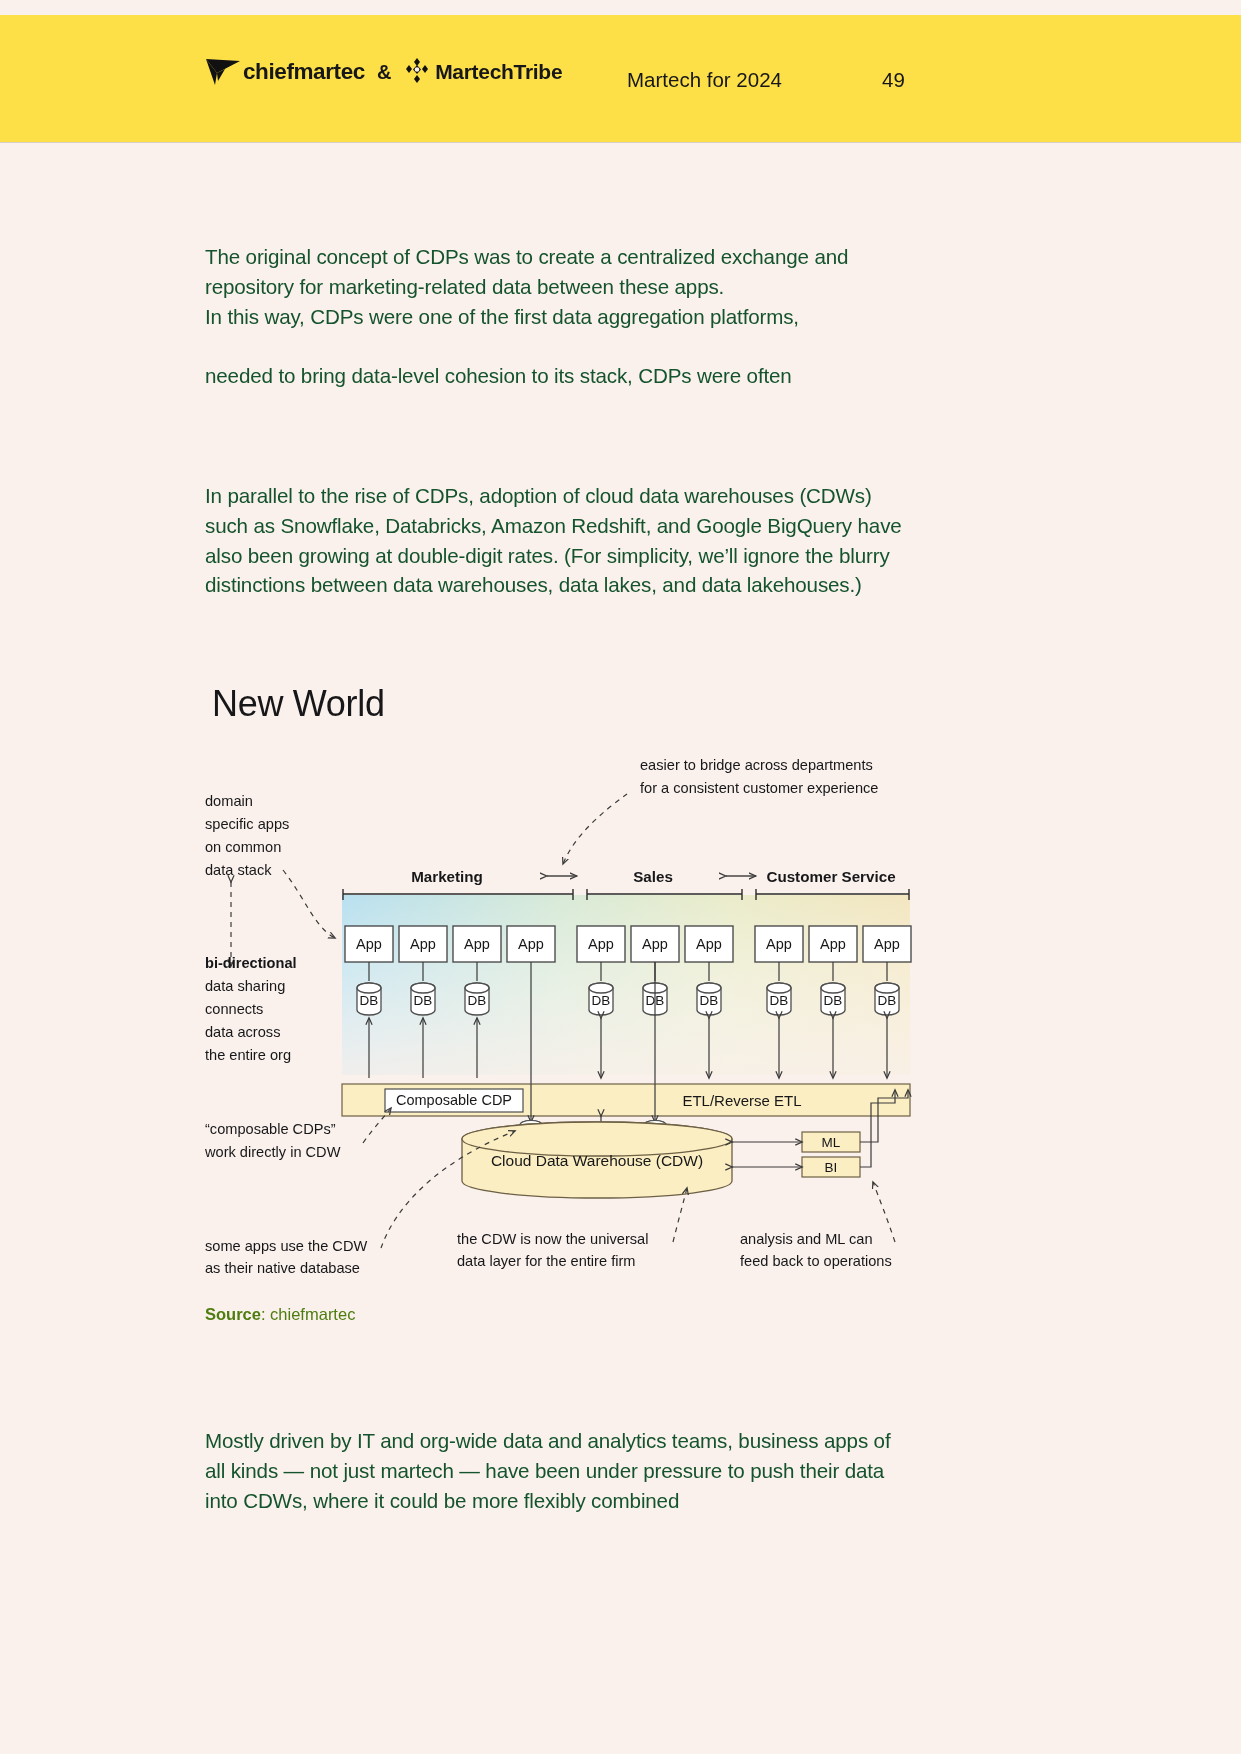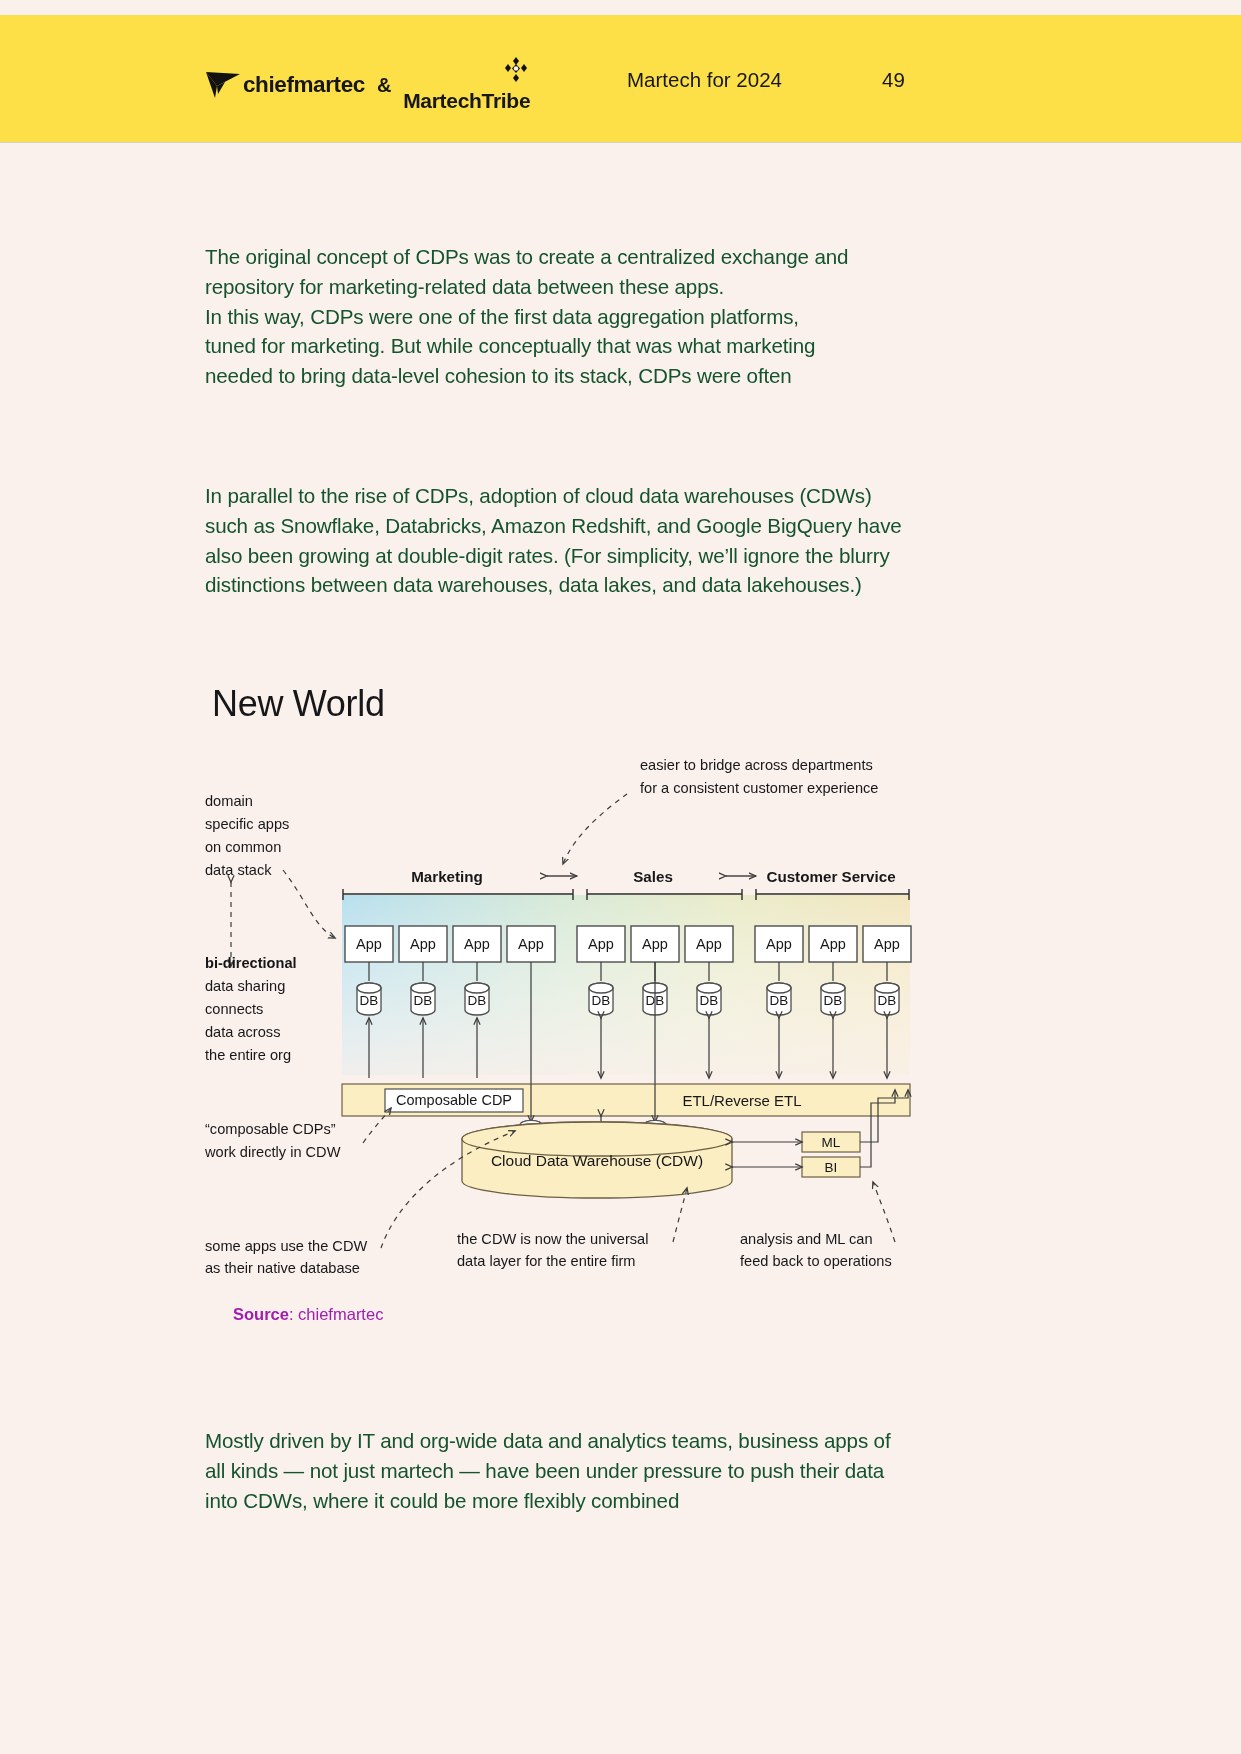--- a/index.html
+++ b/index.html
@@ -20,21 +20,21 @@
   }
   .brandblock{
     position:absolute;left:205px;top:42px;
     display:flex;align-items:center;gap:9px;
     font-weight:700;font-size:22px;letter-spacing:-.2px;
   }
   .logo-chief{display:flex;align-items:center;gap:2px;}
   .chief-mark{width:36px;height:30px;display:block;}
   .chief-word{font-size:22.5px;font-weight:700;letter-spacing:-0.4px;}
   .amp{font-size:20px;font-weight:600;padding:0 3px;}
-  .logo-tribe{display:flex;align-items:flex-end;gap:4px;flex-direction:column;}
+  .logo-tribe{display:flex;align-items:center;gap:4px;}
   .tribe-mark{width:28px;height:28px;display:block;}
   .tribe-word{font-size:21px;font-weight:700;letter-spacing:-0.3px;}
   .hdr-title{
     position:absolute;left:627px;top:53px;
     font-size:20.5px;font-weight:400;color:#17171a;
   }
   .hdr-page{
     position:absolute;left:882px;top:53px;
     font-size:20.5px;font-weight:400;color:#17171a;
   }
@@ -47,21 +47,21 @@
   }
   #para1{top:242px;}
   #para2{top:481px;}
   #para3{top:1426px;}
   .sect-title{
     position:absolute;left:212px;top:683px;
     font-size:36px;font-weight:400;letter-spacing:-0.3px;color:#17171a;
   }
   .source-line{
     position:absolute;left:205px;top:1305px;
-    font-size:16.5px;color:#a21caf;margin-left:28px;
+    font-size:16.5px;color:#4d7c0f;
   }
   .source-line b{font-weight:700;}
 
   
   #diagram{
     position:absolute;left:195px;top:748px;width:730px;height:540px;
   }
   #diagram svg{display:block;}
 </style>
 </head>
@@ -93,21 +93,21 @@
     </span>
   </div>
   <div class="hdr-title">Martech for 2024</div>
   <div class="hdr-page">49</div>
 </div>
 
 <div class="para" id="para1">
   <span>The original concept of CDPs was to create a centralized exchange and</span><br>
   <span>repository for marketing-related data between these apps.</span><br>
   <span>In this way, CDPs were one of the first data aggregation platforms,</span><br>
-  <span>tuned for marketing. But while conceptually that was what marketing</span><br>
+  <br>
   <span>needed to bring data-level cohesion to its stack, CDPs were often</span><br>
   <br>
 </div>
 
 <div class="para" id="para2">In parallel to the rise of CDPs, adoption of cloud data warehouses (CDWs) such as Snowflake, Databricks, Amazon Redshift, and Google BigQuery have also been growing at double-digit rates. (For simplicity, we’ll ignore the blurry distinctions between data warehouses, data lakes, and data lakehouses.)</div>
 
 <div class="sect-title">New World</div>
 
 <div id="diagram">
 <svg width="730" height="540" viewBox="0 0 730 540" xmlns="http://www.w3.org/2000/svg">

